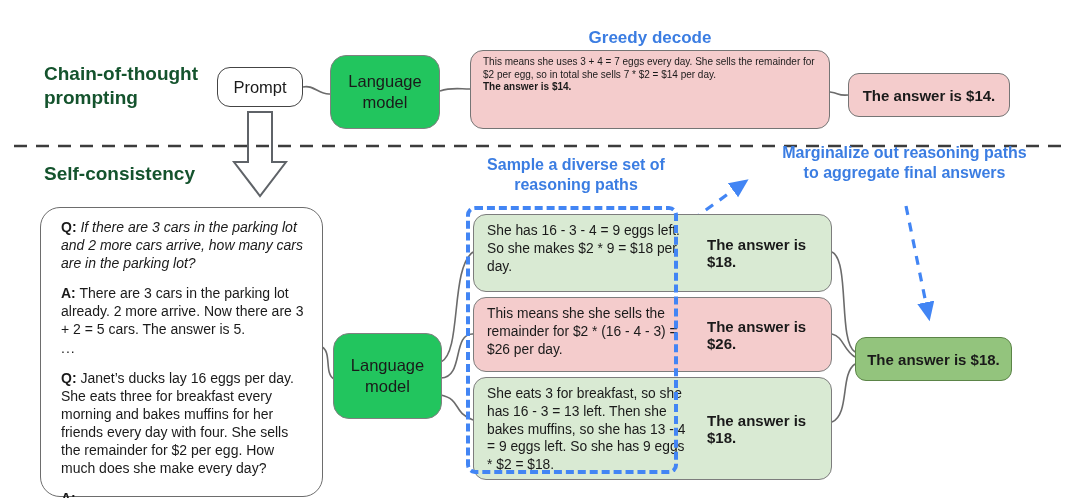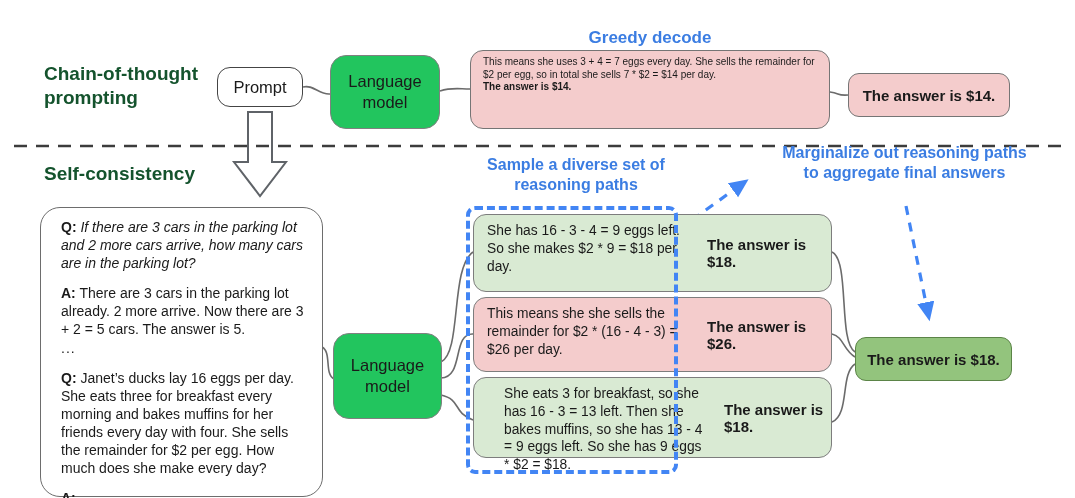--- a/index.html
+++ b/index.html
@@ -31,21 +31,21 @@
     padding:11px 16px 6px 20px;font-size:14px;line-height:1.28;border-color:#6d6d6d;}
   .qa-box p{margin:0 0 0 0;padding:0;}
   .qa-box p + p{margin-top:12px;}
   .qa-box .dots{margin-top:2px;letter-spacing:1px;}
   .row{display:flex;border-radius:13px;border:1.6px solid #7d7d7d;}
   .row .reason{width:206px;padding:7px 0 0 13px;font-size:13.8px;line-height:1.29;}
   .row .ans{flex:1;display:flex;align-items:center;justify-content:center;
     font-weight:bold;font-size:15px;padding-left:14px;}
   .row1{left:473px;top:214px;width:359px;height:78px;}
   .row2{left:473px;top:297px;width:359px;height:75px;}
-  .row3{left:473px;top:377px;width:359px;height:81px;padding-left:17px;}
+  .row3{left:473px;top:377px;width:359px;height:103px;}
   .dashed-rect{left:466px;top:206px;width:212px;height:268px;border:4px dashed #4285f4;
     border-radius:9px;pointer-events:none;}
   .final-box{left:855px;top:337px;width:157px;height:44px;background:#93c47d;
     border:1.6px solid #5b8447;}
   .cot-label{left:44px;top:62px;width:180px;}
   .sc-label{left:44px;top:162px;width:200px;}
   .greedy-title{left:480px;top:27px;width:340px;font-size:17px;}
   .sample-title{left:462px;top:155px;width:228px;}
   .marginalize-title{left:762px;top:143px;width:285px;}
 </style>

